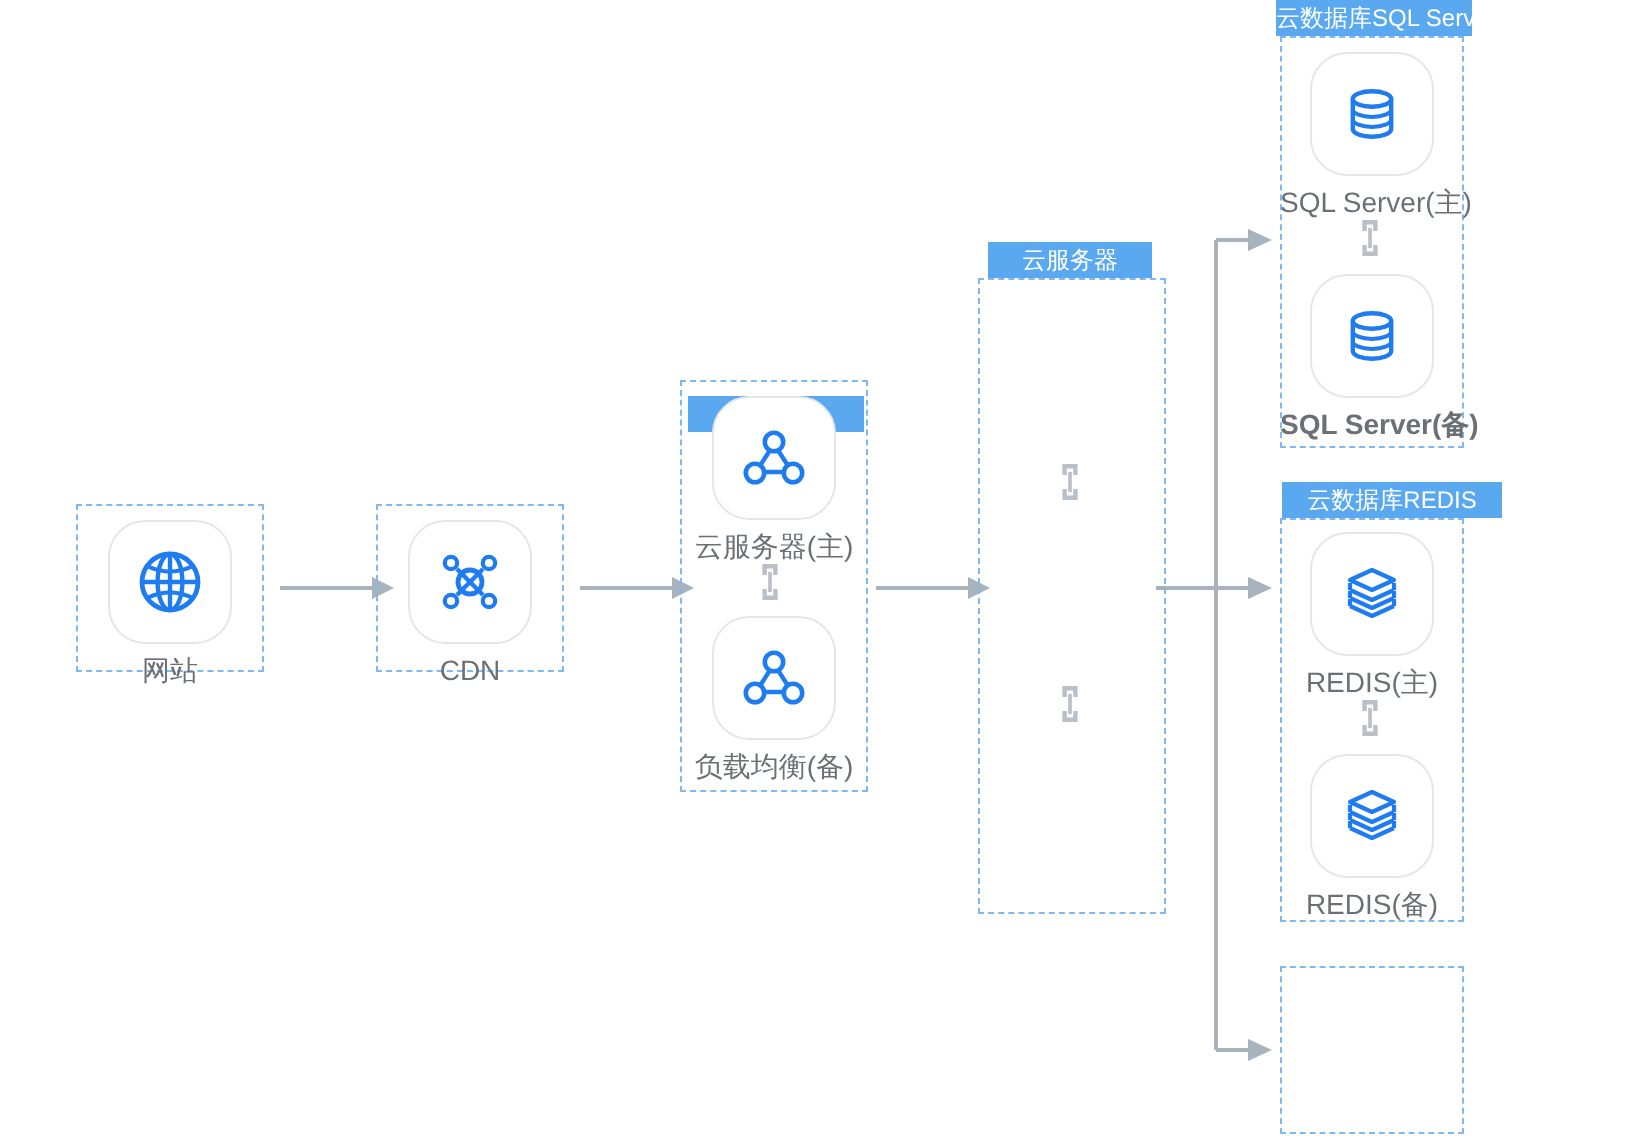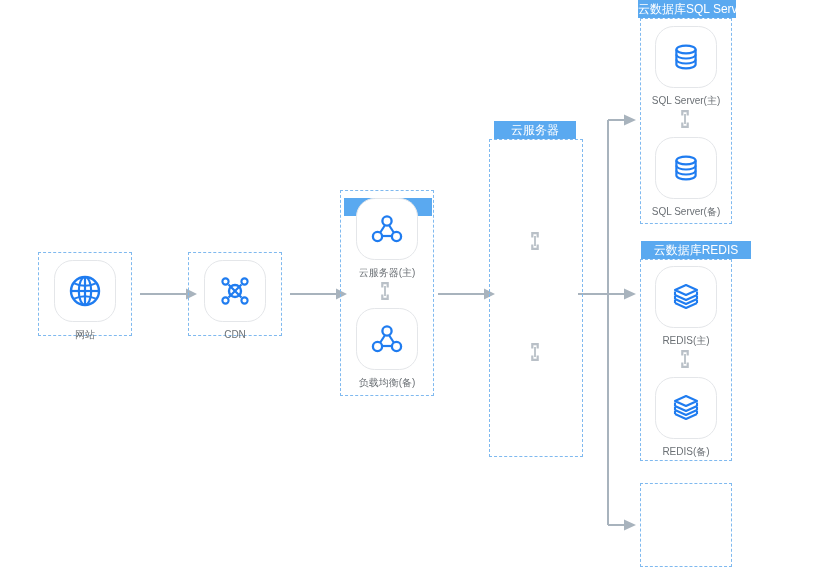--- a/index.html
+++ b/index.html
@@ -43,21 +43,21 @@
     margin:0 auto;
     border:1px solid #e4e6e9;
     background:#ffffff;
     border-radius:30% 30% 30% 30% / 30% 30% 30% 30%;
     display:flex;align-items:center;justify-content:center;
     box-sizing:border-box;
   }
   .node-card svg{display:block;}
   .node-label{
     margin-top:6px;
-    font-size:10px;
+    font-size:14px;
     color:#6b7075;
     white-space:nowrap;
     line-height:14px;
   }
 
   
   .vlink{
     position:absolute;
     width:14px;height:20px;
   }
@@ -228,21 +228,21 @@
   </div>
 
   <div class="vlink" style="left:678px;top:109px;">
     <svg width="14" height="20" viewBox="0 0 14 20">
       <path d="M3.2 6.5 L3.2 1 L10.8 1 L10.8 6.5 L8.6 6.5 L8.6 3.2 L5.4 3.2 L5.4 6.5 Z" fill="#b9c0c7"></path>
       <path d="M3.2 13.5 L3.2 19 L10.8 19 L10.8 13.5 L8.6 13.5 L8.6 16.8 L5.4 16.8 L5.4 13.5 Z" fill="#b9c0c7"></path>
       <rect x="6.1" y="5" width="1.8" height="10" fill="#b9c0c7"></rect>
     </svg>
   </div>
 
-  <div class="node" style="left:640px;top:137px;">
+  <div class="node" style="left:640px;top:137px;font-weight:bold;">
     <div class="node-card">
       <span>
         <svg width="38" height="38" viewBox="0 0 38 38">
           <ellipse cx="19" cy="11.5" rx="9.6" ry="3.9" fill="none" stroke="#1f7cf0" stroke-width="2.2"></ellipse>
           <path d="M9.4 11.5 L9.4 26.5 A9.6 3.9 0 0 0 28.6 26.5 L28.6 11.5" fill="none" stroke="#1f7cf0" stroke-width="2.2"></path>
           <path d="M9.4 16.6 A9.6 3.9 0 0 0 28.6 16.6" fill="none" stroke="#1f7cf0" stroke-width="2"></path>
           <path d="M9.4 21.6 A9.6 3.9 0 0 0 28.6 21.6" fill="none" stroke="#1f7cf0" stroke-width="2"></path>
         </svg>
       </span>
     </div>

